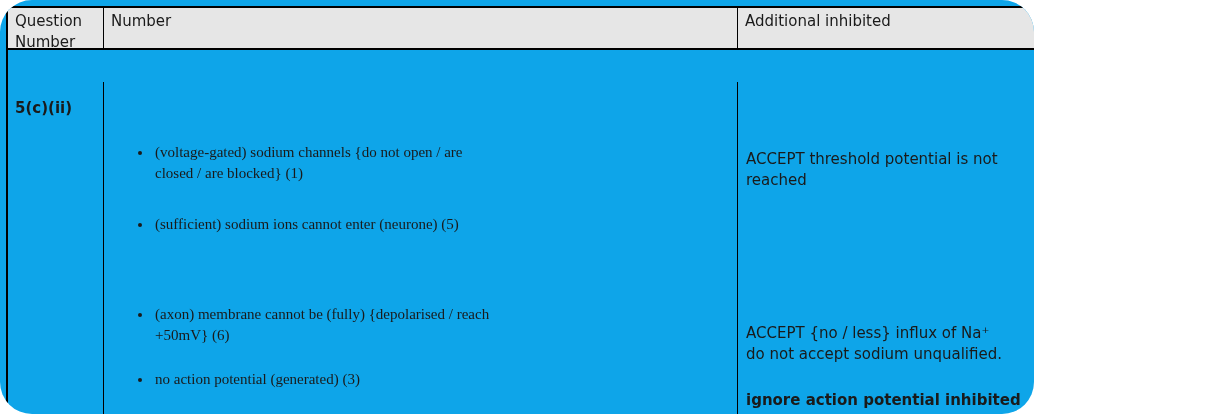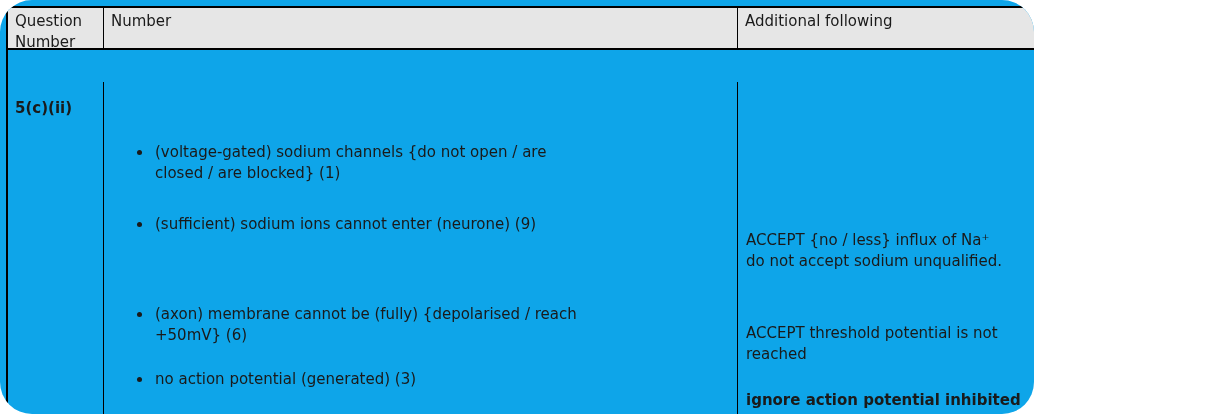--- a/index.html
+++ b/index.html
@@ -64,20 +64,21 @@
   .answer-cell { padding-left: 12px; padding-right: 10px; }
   .answer-intro { margin: 0; }
   .answer-list {
     margin: 44px 0 0 0;
     padding: 0 0 0 37px;
     list-style: disc outside;
   }
   .answer-list li {
     white-space: pre-line;
     padding-left: 2px;
+    font-family: Liberation Serif, serif;
   }
   .answer-list li.b2 { margin-top: 30px; }
   .answer-list li.b3 { margin-top: 69px; }
   .answer-list li.b4 { margin-top: 23px; }
 
   .guidance-cell { padding-left: 8px; padding-right: 6px; }
   .guidance-note { margin: 0; white-space: pre-line; }
   .guidance-note.g1 { margin-top: 132px; }
   .guidance-note.g2 { margin-top: 51px; }
   .guidance-note.g3 { margin-top: 25px; font-weight: bold; }
@@ -92,43 +93,43 @@
 </head>
 <body>
 
 <div class="page">
   <div class="ms-table">
 
     <div class="row header-row">
       <div class="cell col-question">Question
 Number</div>
       <div class="cell col-answer">Number</div>
-      <div class="cell col-guidance">Additional following</div>
+      <div class="cell col-guidance">Additional inhibited</div>
       <div class="cell col-mark">Mark</div>
     </div>
 
     <div class="row body-row">
       <div class="cell col-question qnum">5(c)(ii)</div>
 
       <div class="cell col-answer answer-cell">
         <ul class="answer-list">
           <li class="b1">(voltage-gated) sodium channels {do not open / are
 closed / are blocked} (1)</li>
-          <li class="b2">(sufficient) sodium ions cannot enter (neurone) (9)</li>
+          <li class="b2">(sufficient) sodium ions cannot enter (neurone) (5)</li>
           <li class="b3">(axon) membrane cannot be (fully) {depolarised / reach
 +50mV} (6)</li>
           <li class="b4">no action potential (generated) (3)</li>
         </ul>
       </div>
 
       <div class="cell col-guidance guidance-cell">
+        <p class="guidance-note g2">ACCEPT threshold potential is not
+reached</p>
         <p class="guidance-note g1">ACCEPT {no / less} influx of Na⁺
 do not accept sodium unqualified.</p>
-        <p class="guidance-note g2">ACCEPT threshold potential is not
-reached</p>
         <p class="guidance-note g3">ignore action potential inhibited
 ignore fewer action potentials
 ignore impulse</p>
       </div>
 
       <div class="cell col-mark mark-cell">
         <span class="mark-value">(3)</span>
       </div>
     </div>
 

